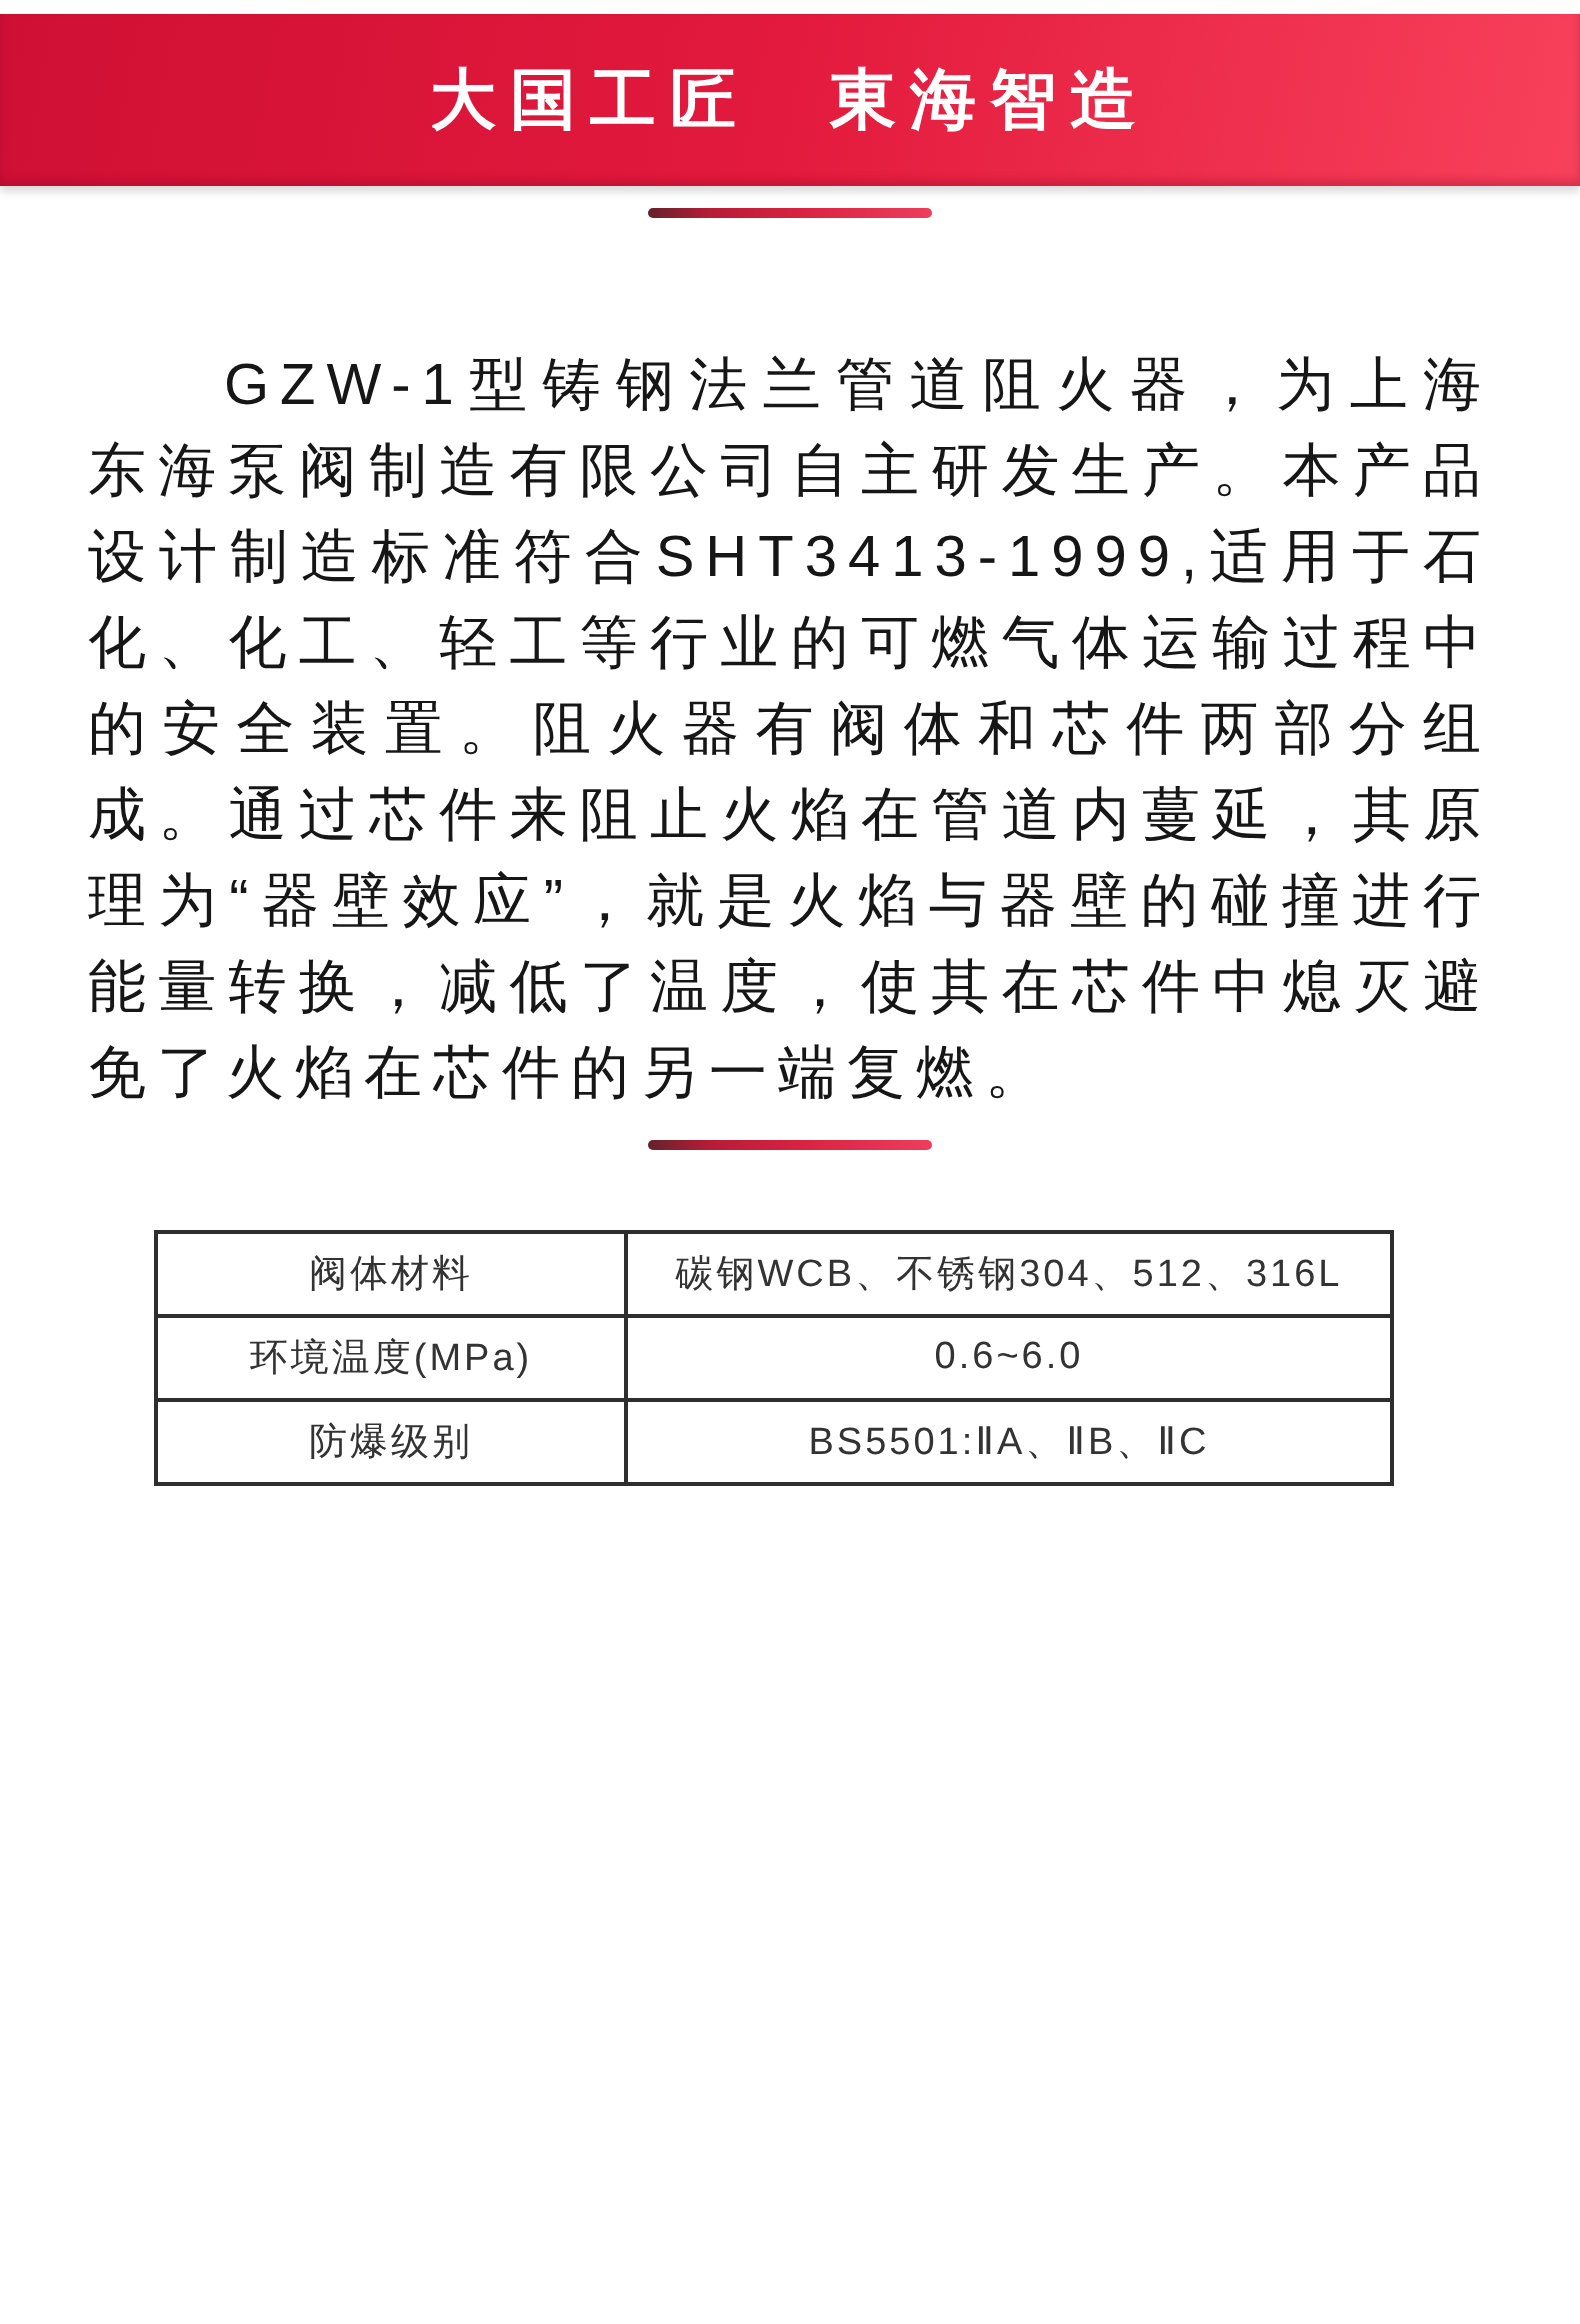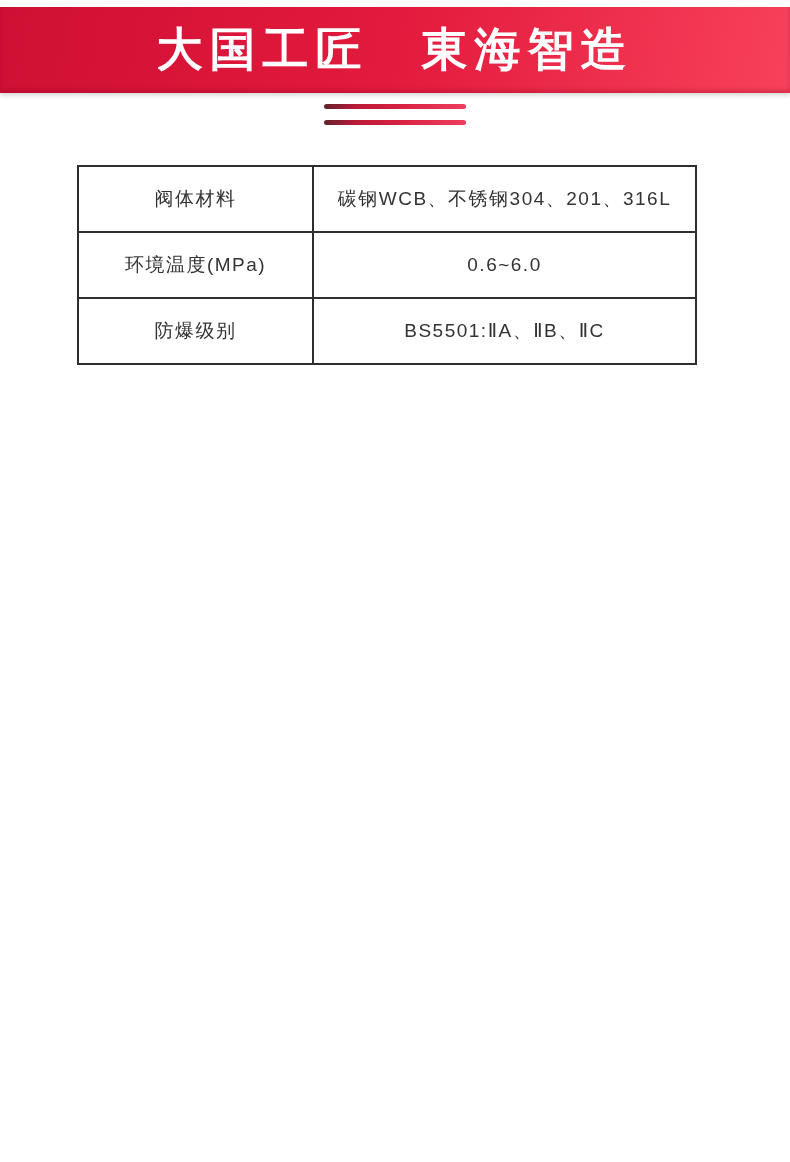--- a/index.html
+++ b/index.html
@@ -23,21 +23,21 @@
     margin-top: 7px;
     height: 86px;
     background: linear-gradient(100deg, #cf1034 0%, #e31a3d 50%, #f8415b 100%);
     box-shadow: 0 3px 4px rgba(0,0,0,0.14), inset 0 -3px 4px rgba(120,5,30,0.25);
     display: flex;
     align-items: center;
     justify-content: center;
   }
   .banner-title {
     color: #ffffff;
-    font-size: 46px;
+    font-size: 33px;
     font-weight: 800;
     letter-spacing: 7px;
     white-space: pre;
   }
   
   .section-title {
     margin: 0;
     text-align: center;
     font-size: 46px;
     font-weight: 800;
@@ -69,21 +69,21 @@
   
   .materials-table {
     margin: 40px 0 0 77px;
     width: 620px;
     border-collapse: collapse;
     table-layout: fixed;
   }
   .materials-table td {
     border: 2px solid #2e2e2e;
     height: 40px;
-    padding: 12px 4px;
+    padding: 0 4px;
     text-align: center;
     vertical-align: middle;
     font-size: 19px;
     color: #333333;
     letter-spacing: 1.5px;
     white-space: nowrap;
     overflow: hidden;
   }
   .materials-table td.col-label { width: 225px; }
 </style>
@@ -91,30 +91,31 @@
 <body>
 
 <div class="page">
 
   <header class="banner">
     <span class="banner-title">大国工匠　東海智造</span>
   </header>
 
   <section>
     <div class="title-underline"></div>
+    <p class="overview-text">GZW-1型铸钢法兰管道阻火器，为上海东海泵阀制造有限公司自主研发生产。本产品设计制造标准符合SHT3413-1999,适用于石化、化工、轻工等行业的可燃气体运输过程中的安全装置。阻火器有阀体和芯件两部分组成。通过芯件来阻止火焰在管道内蔓延，其原理为“器壁效应”，就是火焰与器壁的碰撞进行能量转换，减低了温度，使其在芯件中熄灭避免了火焰在芯件的另一端复燃。</p>
   </section>
 
   <section>
     <div class="title-underline"></div>
 
     <table class="materials-table">
       <tbody>
         <tr>
           <td class="col-label">阀体材料</td>
-          <td class="col-value">碳钢WCB、不锈钢304、201、316L</td>
+          <td class="col-value">碳钢WCB、不锈钢304、512、316L</td>
         </tr>
         <tr>
           <td class="col-label">环境温度(MPa)</td>
           <td class="col-value">0.6~6.0</td>
         </tr>
         <tr>
           <td class="col-label">防爆级别</td>
           <td class="col-value">BS5501:ⅡA、ⅡB、ⅡC</td>
         </tr>
       </tbody>

